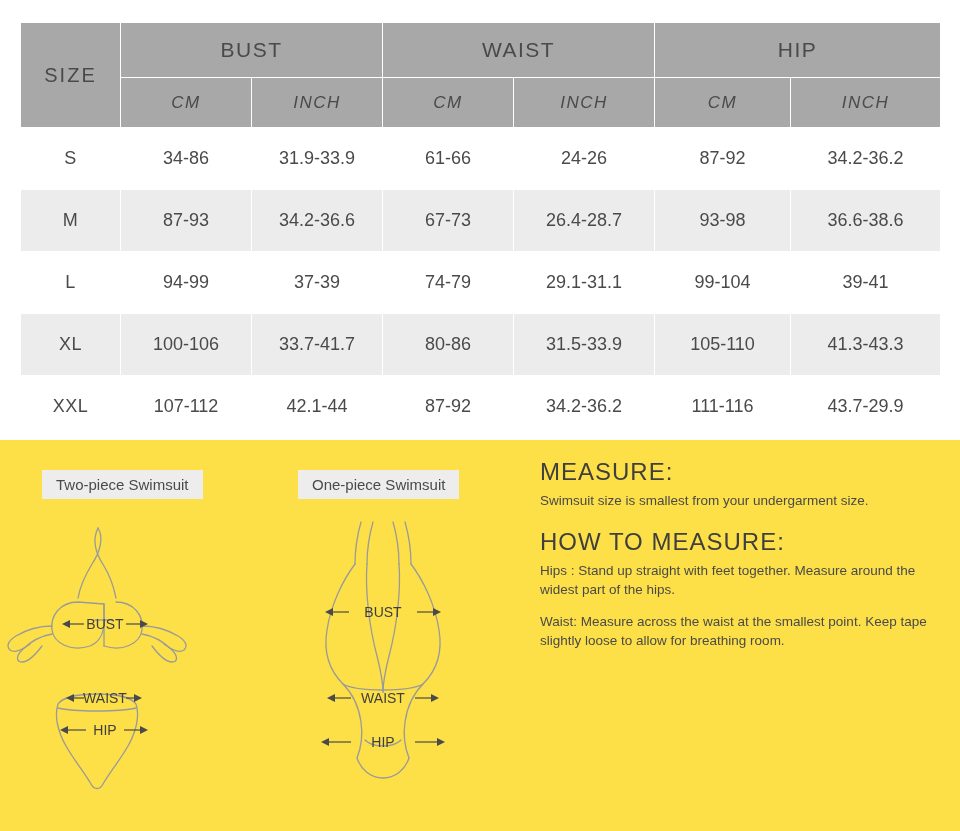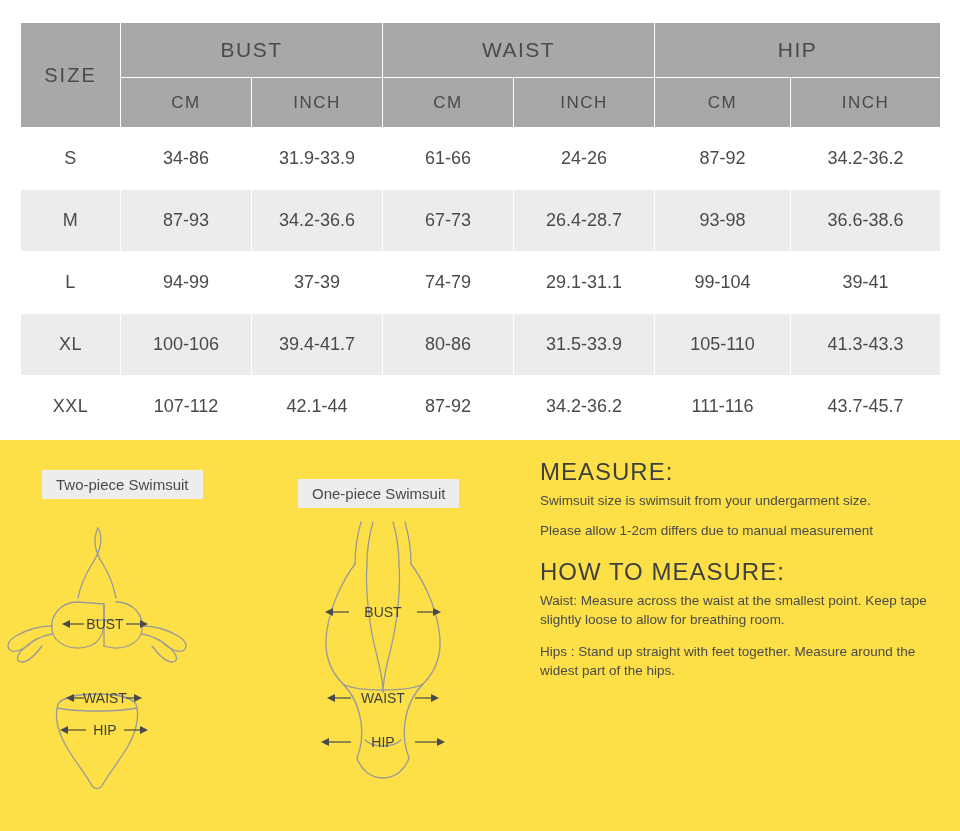--- a/index.html
+++ b/index.html
@@ -47,20 +47,21 @@
     height: 52px;
   }
   .hdr.size-cell {
     font-size: 20px;
     letter-spacing: 2px;
   }
   .hdr.sub {
     font-size: 17px;
     letter-spacing: 1.5px;
     height: 47px;
+    font-style: italic;
   }
   .row-light td {
     background: #ffffff;
     height: 59px;
     font-size: 18px;
   }
   .row-dark td {
     background: #ececec;
     height: 59px;
     font-size: 18px;
@@ -88,21 +89,21 @@
   }
   .diagram-title {
     position: absolute;
     background: #ededed;
     color: #4a4a4a;
     font-size: 15px;
     padding: 6px 14px;
     white-space: nowrap;
   }
   #title-two { left: 42px; top: 30px; }
-  #title-one { left: 298px; top: 39px; }
+  #title-one { left: 298px; top: 30px; }
 
   svg.fig {
     position: absolute;
     top: 0;
     left: 0;
   }
 
   
   .notice {
     position: absolute;
@@ -189,34 +190,34 @@
           <td>94-99</td>
           <td>37-39</td>
           <td>74-79</td>
           <td>29.1-31.1</td>
           <td>99-104</td>
           <td>39-41</td>
         </tr>
         <tr class="row-dark">
           <td class="size-label">XL</td>
           <td>100-106</td>
-          <td>39.4-41.7</td>
+          <td>33.7-41.7</td>
           <td>80-86</td>
           <td>31.5-33.9</td>
           <td>105-110</td>
           <td>41.3-43.3</td>
         </tr>
         <tr class="row-light">
           <td class="size-label">XXL</td>
           <td>107-112</td>
           <td>42.1-44</td>
           <td>87-92</td>
           <td>34.2-36.2</td>
           <td>111-116</td>
-          <td>43.7-45.7</td>
+          <td>43.7-29.9</td>
         </tr>
       </tbody>
     </table>
   </div>
 
   <div class="bottom">
 
     <div class="diagrams">
 
       <div class="diagram-title" id="title-two">Two-piece Swimsuit</div>
@@ -321,21 +322,20 @@
           <polygon points="56,302 64,298 64,306" fill="#4a4a4a" stroke="none"></polygon>
           <line x1="150" y1="302" x2="178" y2="302"></line>
           <polygon points="180,302 172,298 172,306" fill="#4a4a4a" stroke="none"></polygon>
         </g>
         <text x="118" y="307" font-family="Liberation Sans, sans-serif" font-size="14" fill="#3f3f3f" text-anchor="middle">HIP</text>
       </svg>
     </div>
 
     <div class="notice">
       <h2>MEASURE:</h2>
-      <p class="line">Swimsuit size is swimsuit from your undergarment size.</p>
-      <p class="line">Please allow 1-2cm differs due to manual measurement</p>
+      <p class="line">Swimsuit size is smallest from your undergarment size.</p>
       <h2 class="second">HOW TO MEASURE:</h2>
+      <p class="para">Hips : Stand up straight with feet together. Measure around the widest part of the hips.</p>
       <p class="para">Waist: Measure across the waist at the smallest point. Keep tape slightly loose to allow for breathing room.</p>
-      <p class="para">Hips : Stand up straight with feet together. Measure around the widest part of the hips.</p>
     </div>
 
   </div>
 </div>
 
 </body></html>

